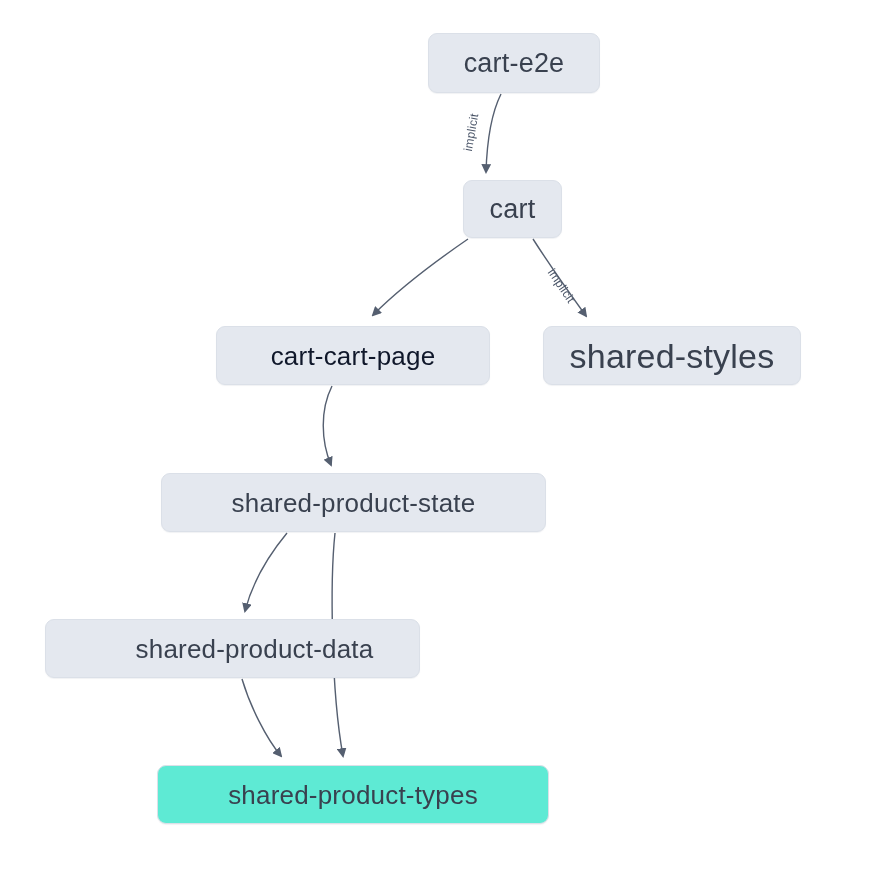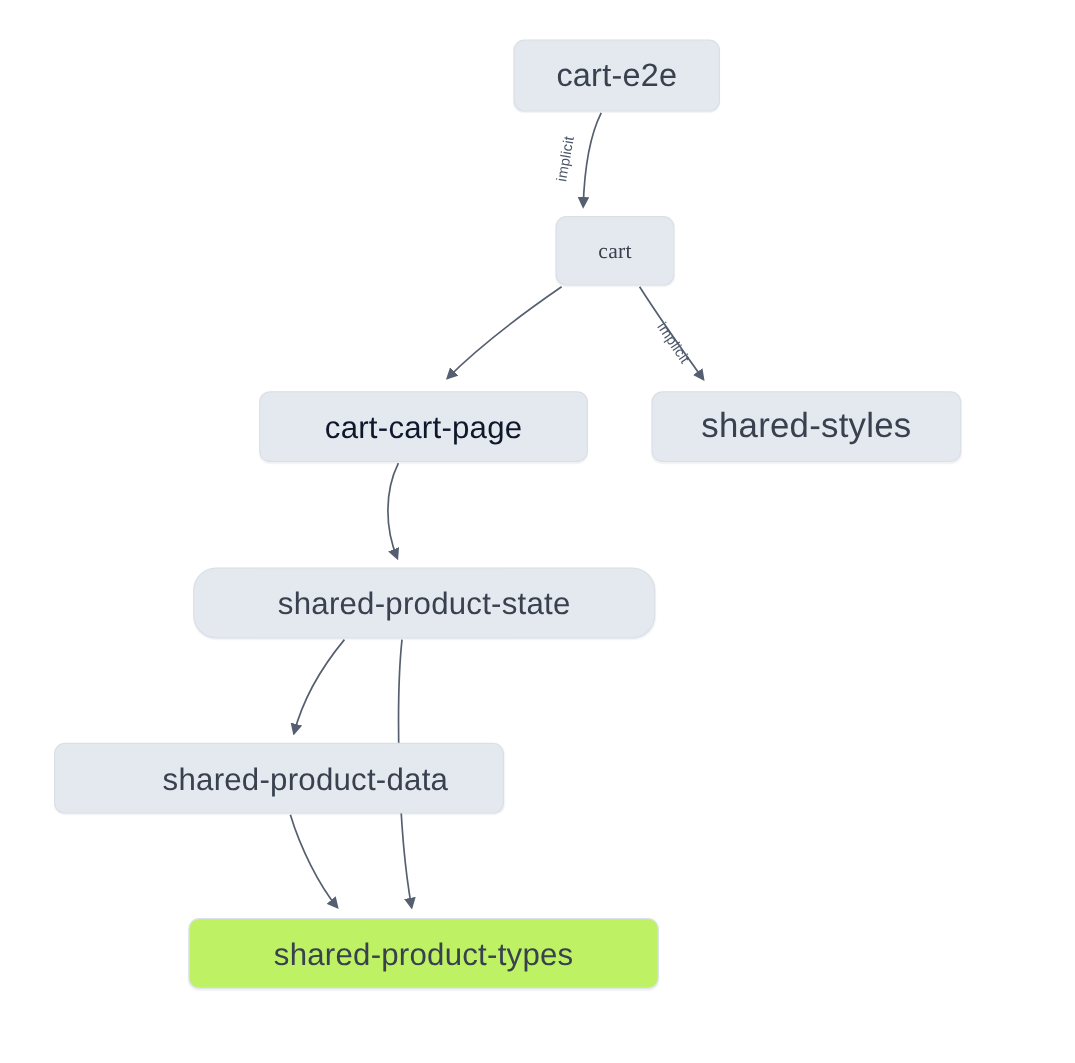--- a/index.html
+++ b/index.html
@@ -82,32 +82,32 @@
         <text class="edge-label" x="475" y="133" text-anchor="middle" fill="#4a5568" transform="rotate(-80 475 133)">implicit</text>
         <text class="edge-label" x="558" y="288" text-anchor="middle" fill="#4a5568" transform="rotate(56 558 288)">implicit</text>
       </g>
   </svg>
 
   <div id="node-layer">
       <div class="graph-node" style="left: 428px; top: 33px; width: 172px; height: 60px; background: rgb(228, 232, 239); border-color: rgb(219, 224, 232); color: rgb(57, 65, 79);">
         <span class="node-label" style="font-size: 27px;">cart-e2e</span>
       </div>
       <div class="graph-node" style="left: 463px; top: 180px; width: 99px; height: 58px; background: rgb(228, 232, 239); border-color: rgb(219, 224, 232); color: rgb(57, 65, 79);">
-        <span class="node-label" style="font-size: 18px; font-family: Liberation Serif, serif;">cart</span>
+        <span class="node-label" style="font-size: 27px;">cart</span>
       </div>
       <div class="graph-node" style="left: 216px; top: 326px; width: 274px; height: 59px; background: rgb(228, 232, 239); border-color: rgb(219, 224, 232); color: #0f172a;">
         <span class="node-label" style="font-size: 26px;">cart-cart-page</span>
       </div>
       <div class="graph-node" style="left: 543px; top: 326px; width: 258px; height: 59px; background: rgb(228, 232, 239); border-color: rgb(219, 224, 232); color: rgb(57, 65, 79);">
-        <span class="node-label" style="font-size: 29px;">shared-styles</span>
+        <span class="node-label" style="font-size: 34px;">shared-styles</span>
       </div>
-      <div class="graph-node" style="left: 161px; top: 473px; width: 385px; height: 59px; background: rgb(228, 232, 239); border-color: rgb(219, 224, 232); color: rgb(57, 65, 79); border-radius: 19px;">
+      <div class="graph-node" style="left: 161px; top: 473px; width: 385px; height: 59px; background: rgb(228, 232, 239); border-color: rgb(219, 224, 232); color: rgb(57, 65, 79);">
         <span class="node-label" style="font-size: 26px;">shared-product-state</span>
       </div>
       <div class="graph-node" style="left: 45px; top: 619px; width: 375px; height: 59px; background: rgb(228, 232, 239); border-color: rgb(219, 224, 232); color: rgb(57, 65, 79); padding-left: 44px;">
         <span class="node-label" style="font-size: 26px;">shared-product-data</span>
       </div>
-      <div class="graph-node" style="left: 157px; top: 765px; width: 392px; height: 59px; background: #bef264; border-color: rgb(219, 224, 232); color: rgb(57, 65, 79);">
+      <div class="graph-node" style="left: 157px; top: 765px; width: 392px; height: 59px; background: #5eead4; border-color: rgb(219, 224, 232); color: rgb(57, 65, 79);">
         <span class="node-label" style="font-size: 26px;">shared-product-types</span>
       </div>
     </div>
 
 </div>
 
 </body></html>

